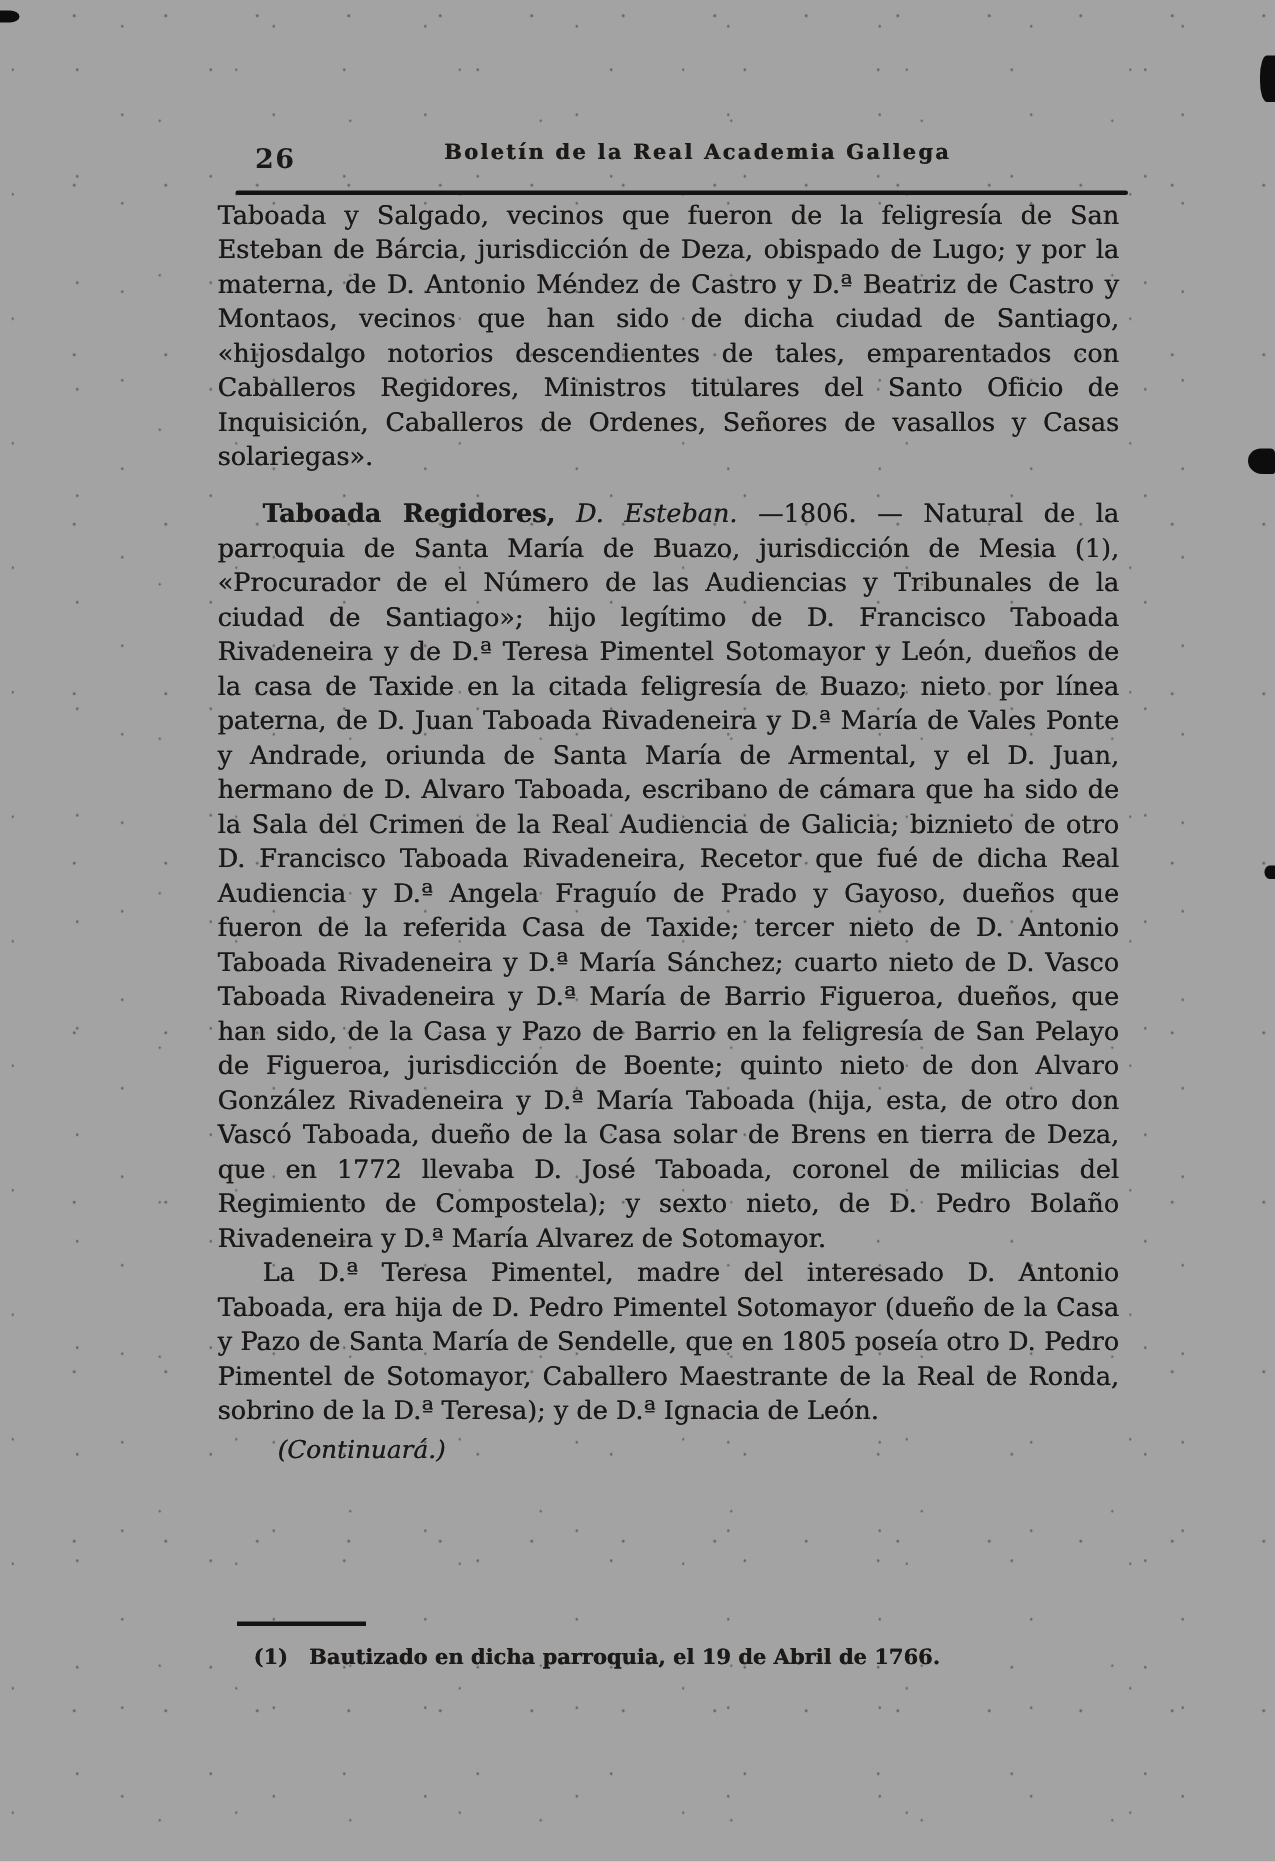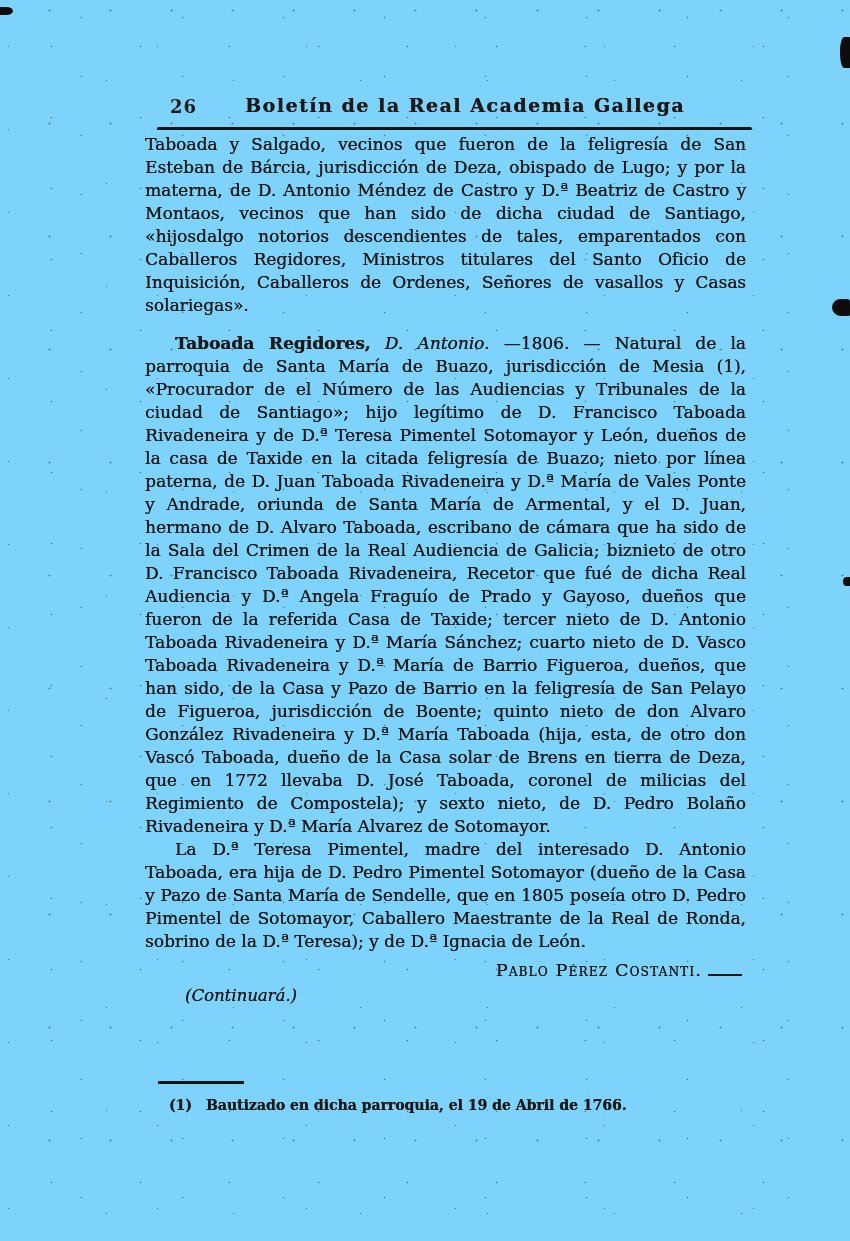--- a/index.html
+++ b/index.html
@@ -1,20 +1,20 @@
 <!DOCTYPE html>
 <html lang="es"><head>
 <meta charset="utf-8">
 <style>
   html,body{margin:0;padding:0;background:#e8e8e6;}
   .page{
     position:relative;
     width:850px;height:1241px;
     margin:0 auto;
-    background:#7dd3fc;
+    background:#a3a3a3;
     color:#1c1a18;
     font-family:"DejaVu Serif","Liberation Serif",serif;
     overflow:hidden;
   }
   
   .noise{
     position:absolute;inset:0;
     pointer-events:none;
     background-image:
       radial-gradient(circle,#1b1b1b 0.6px,transparent 1.1px),
@@ -26,21 +26,21 @@
     background-position:7px 11px,43px 29px,19px 67px,83px 5px,31px 47px;
     opacity:.5;
   }
   .hdr{position:absolute;left:145px;top:94px;width:600px;height:26px;}
   .pagenum{
     position:absolute;left:25px;top:2px;
     font-size:18px;font-weight:bold;letter-spacing:1px;
   }
   .jtitle{
     display:block;text-align:center;
-    font-size:19px;font-weight:bold;letter-spacing:1.5px;
+    font-size:14px;font-weight:bold;letter-spacing:1.5px;
     padding-left:40px;
     text-shadow:.3px .3px 0 #2a2622;
   }
   .rule{position:absolute;left:157px;top:127px;width:595px;height:3px;background:#161412;border-radius:2px;}
   .body{
     position:absolute;left:145px;top:133px;width:601px;
     font-size:17px;line-height:23px;
     text-align:justify;
     text-shadow:.25px .25px 0 #262220;
   }
@@ -91,29 +91,26 @@
     <span class="pagenum">26</span>
     <span class="jtitle">Boletín de la Real Academia Gallega</span>
   </div>
   <div class="rule"></div>
 
   <div class="body">
     <p>Taboada y Salgado, vecinos que fueron de la feligresía de San Esteban de Bárcia, jurisdicción de Deza, obispado de Lugo; y por la materna, de D. Antonio Méndez de Castro y D.ª Beatriz de Castro y Montaos, vecinos que han sido de dicha ciudad de Santiago, «hijosdalgo notorios descendientes de tales, emparentados con Caballeros Regidores, Ministros titulares del Santo Oficio de Inquisición, Caballeros de Ordenes, Señores de vasallos y Casas solariegas».</p>
 
     <p class="entry indent">
       <span class="lead-bold">Taboada Regidores,</span>
-      <span class="lead-italic">D. Antonio.</span>
+      <span class="lead-italic">D. Esteban.</span>
       <span>—1806. — Natural de la parroquia de Santa María de Buazo, jurisdicción de Mesia (1), «Procurador de el Número de las Audiencias y Tribunales de la ciudad de Santiago»; hijo legítimo de D. Francisco Taboada Rivadeneira y de D.ª Teresa Pimentel Sotomayor y León, dueños de la casa de Taxide en la citada feligresía de Buazo; nieto por línea paterna, de D. Juan Taboada Rivadeneira y D.ª María de Vales Ponte y Andrade, oriunda de Santa María de Armental, y el D. Juan, hermano de D. Alvaro Taboada, escribano de cámara que ha sido de la Sala del Crimen de la Real Audiencia de Galicia; biznieto de otro D. Francisco Taboada Rivadeneira, Recetor que fué de dicha Real Audiencia y D.ª Angela Fraguío de Prado y Gayoso, dueños que fueron de la referida Casa de Taxide; tercer nieto de D. Antonio Taboada Rivadeneira y D.ª María Sánchez; cuarto nieto de D. Vasco Taboada Rivadeneira y D.ª María de Barrio Figueroa, dueños, que han sido, de la Casa y Pazo de Barrio en la feligresía de San Pelayo de Figueroa, jurisdicción de Boente; quinto nieto de don Alvaro González Rivadeneira y D.ª María Taboada (hija, esta, de otro don Vascó Taboada, dueño de la Casa solar de Brens en tierra de Deza, que en 1772 llevaba D. José Taboada, coronel de milicias del Regimiento de Compostela); y sexto nieto, de D. Pedro Bolaño Rivadeneira y D.ª María Alvarez de Sotomayor.</span>
     </p>
 
     <p class="indent">La D.ª Teresa Pimentel, madre del interesado D. Antonio Taboada, era hija de D. Pedro Pimentel Sotomayor (dueño de la Casa y Pazo de Santa María de Sendelle, que en 1805 poseía otro D. Pedro Pimentel de Sotomayor, Caballero Maestrante de la Real de Ronda, sobrino de la D.ª Teresa); y de D.ª Ignacia de León.</p>
 
-    <div class="sig-row">
-      <span class="signature">Pablo Pérez Costanti.</span><span class="sig-dashes"></span>
-    </div>
 
     <p class="continuara">(Continuará.)</p>
   </div>
 
   <div class="fn-rule"></div>
   <div class="footnote">
     <span class="fn-marker">(1)</span><span>Bautizado en dicha parroquia, el 19 de Abril de 1766.</span>
   </div>
 
   <div class="blob blob-tl"></div>

